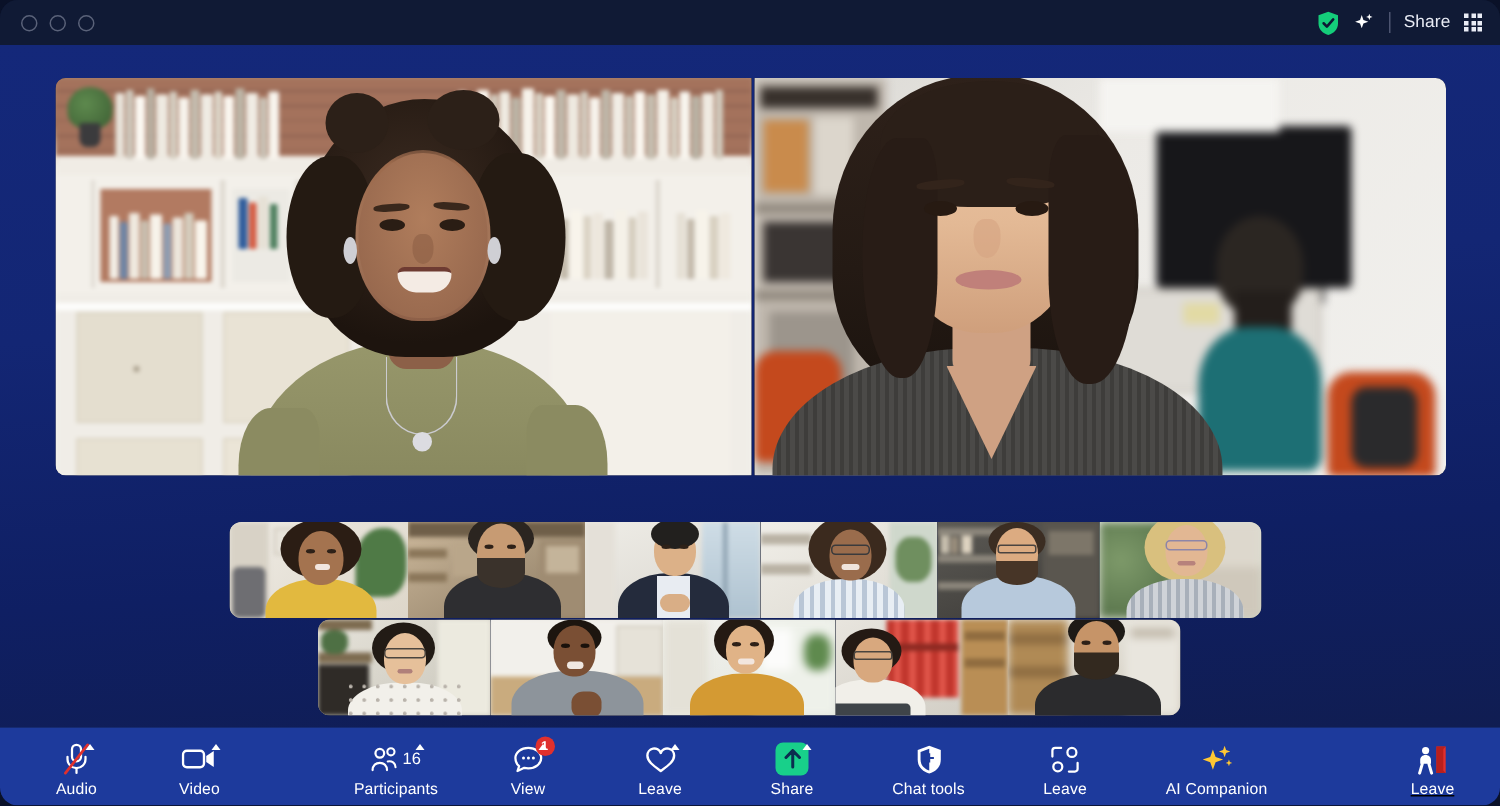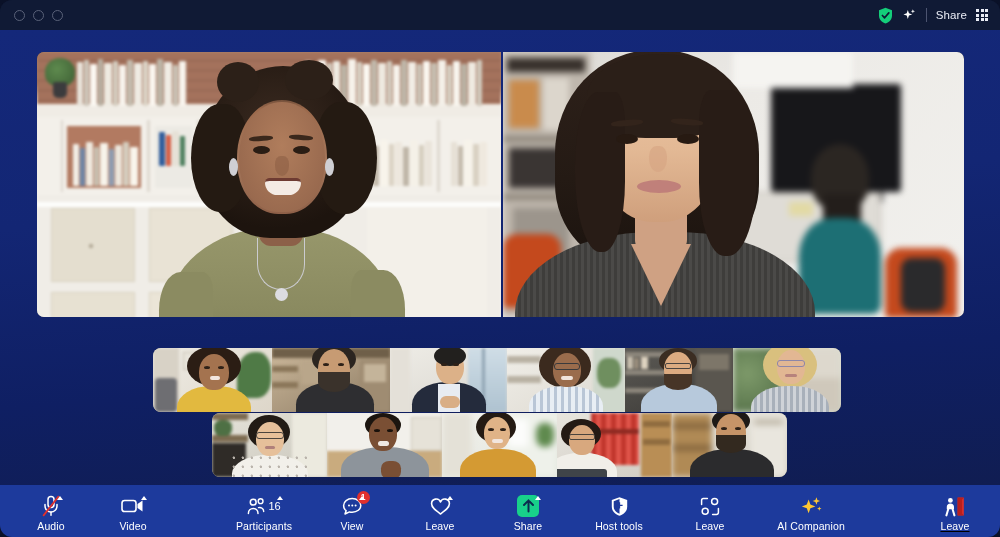--- a/index.html
+++ b/index.html
@@ -707,21 +707,21 @@
       </div>
 
       <div class="tbtn" style="width:68px">
         <span class="ico">
           <svg class="icosvg" width="19" height="21" viewBox="0 0 19 21">
             <path d="M9.5 1.2 1.8 4v6.4c0 4.9 3.2 7.9 7.7 9.3 4.5-1.4 7.7-4.4 7.7-9.3V4z" fill="#fff"></path>
             <path d="M9.5 3.1v14.6c-3.3-1.2-5.8-3.5-5.8-7.3V5.3z" fill="#1d3a9c"></path>
             <path d="M6.4 9.3h6.2M9.5 6.2v6.2" stroke="#1d3a9c" stroke-width="1.3"></path>
           </svg>
         </span>
-        <span class="lbl">Host tools</span>
+        <span class="lbl">Chat tools</span>
       </div>
 
       <div class="tbtn">
         <span class="ico">
           <svg class="icosvg" width="20" height="19" viewBox="0 0 20 19">
             <path d="M7.4 1.6H3.4a1.8 1.8 0 0 0-1.8 1.8v4" fill="none" stroke="#fff" stroke-width="1.5" stroke-linecap="round"></path>
             <path d="M12.6 17.4h4a1.8 1.8 0 0 0 1.8-1.8v-4" fill="none" stroke="#fff" stroke-width="1.5" stroke-linecap="round"></path>
             <circle cx="14.6" cy="4.6" r="3" fill="none" stroke="#fff" stroke-width="1.5"></circle>
             <circle cx="5.2" cy="14.2" r="3" fill="none" stroke="#fff" stroke-width="1.5"></circle>
           </svg>

